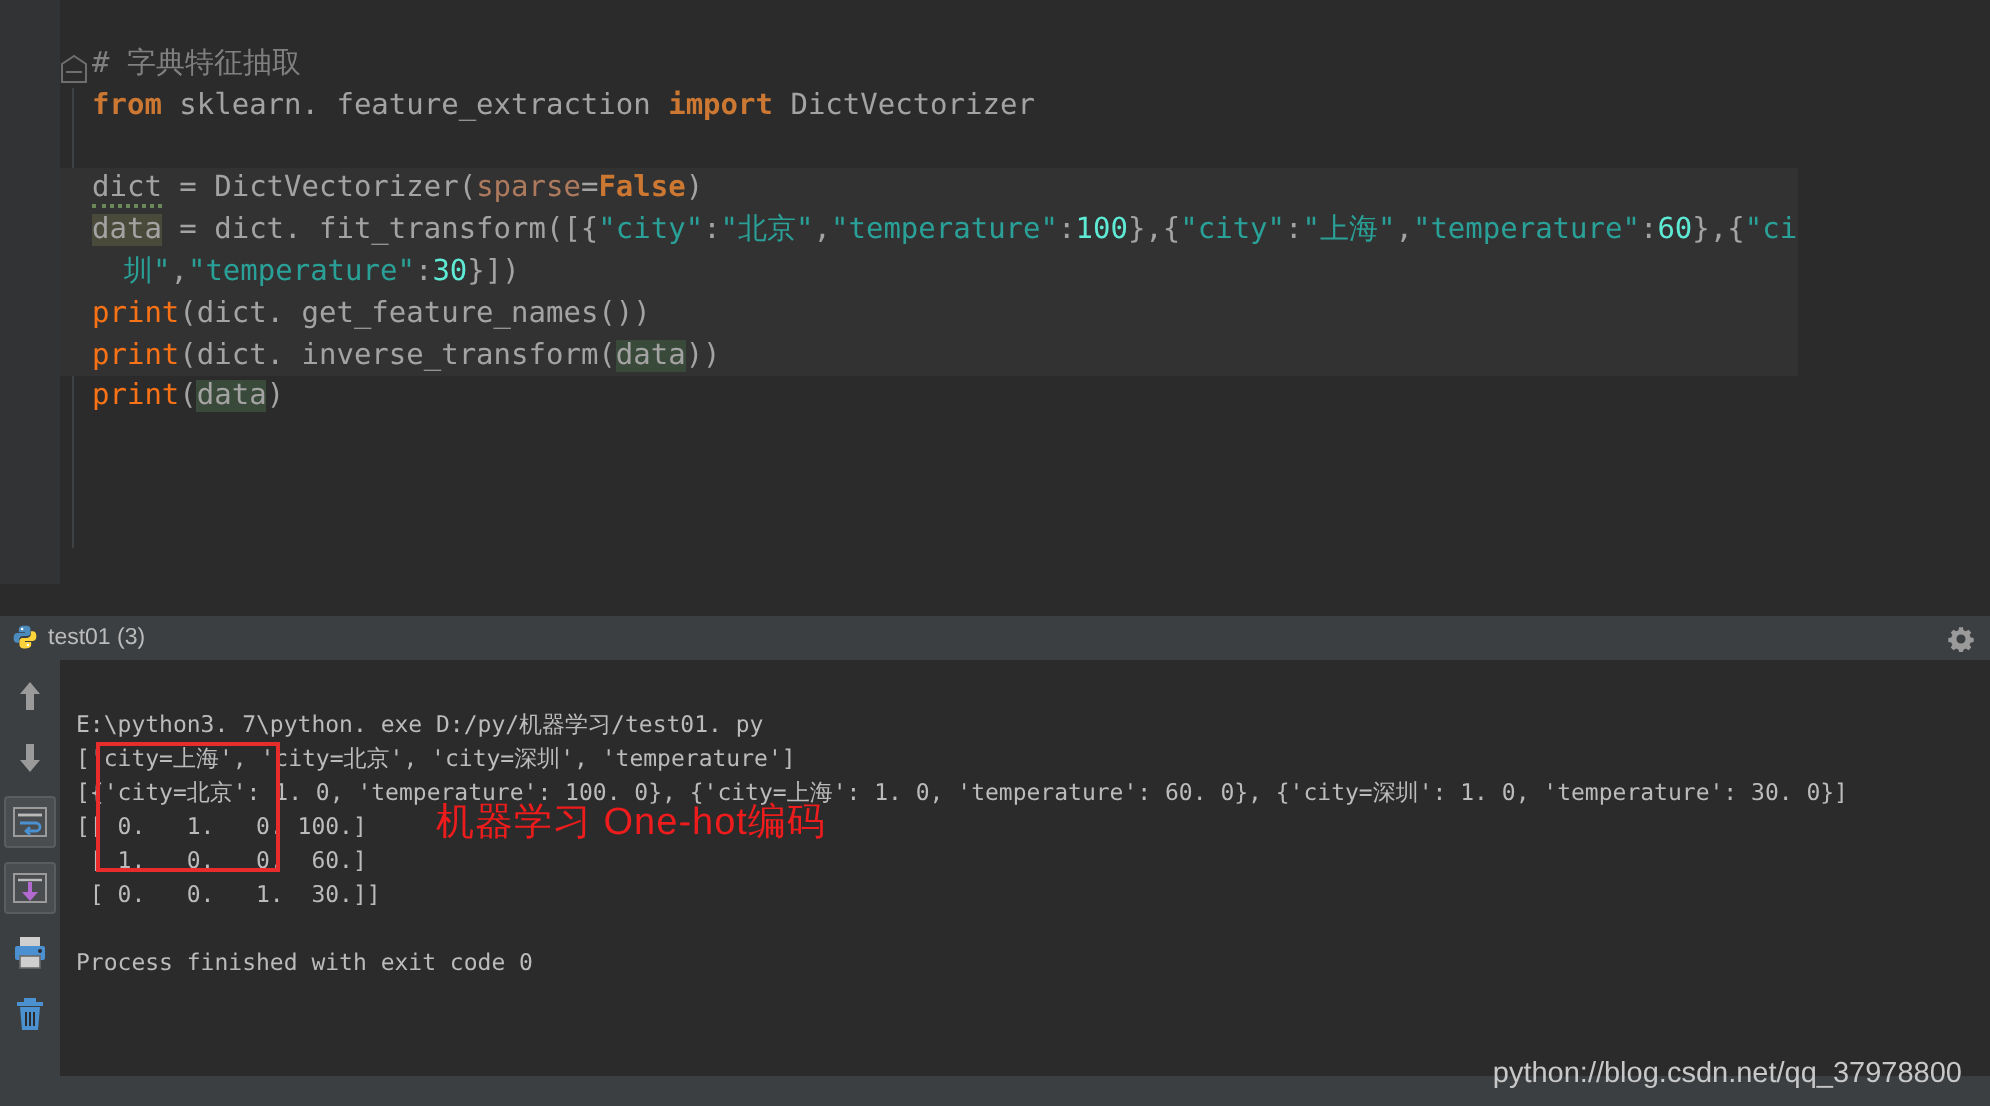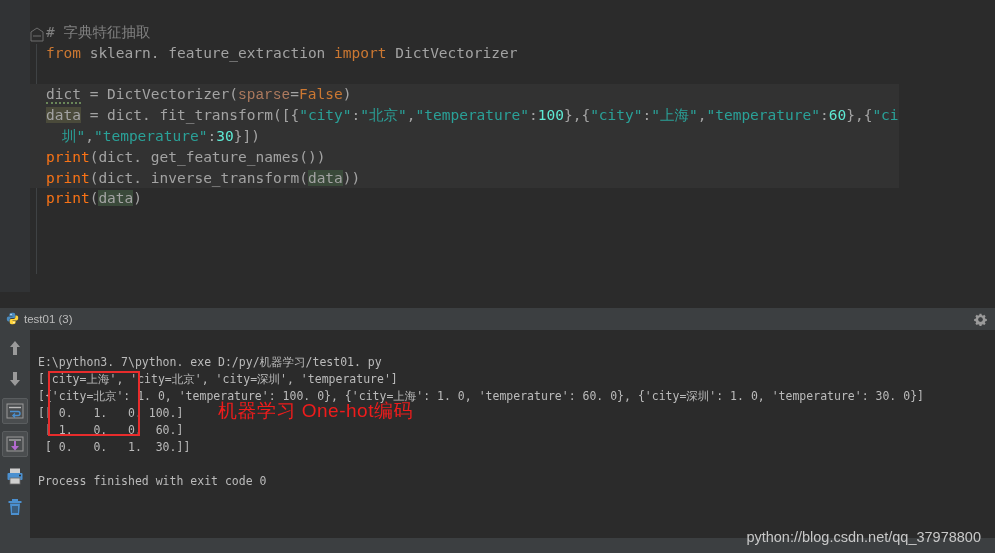--- a/index.html
+++ b/index.html
@@ -31,25 +31,25 @@
   .code{
     position:absolute;left:30px;top:22px;width:965px;
     font-family:"DejaVu Sans Mono", monospace;
     font-size:14.5px;
     line-height:20.8px;
     white-space:pre;
     color:#a9b7c6;
   }
   .ln{height:20.8px;padding-left:16px;position:relative;}
   .ln.hl{background:#323232;}
-  .kw{color:#cc7832;font-weight:normal;}
+  .kw{color:#cc7832;font-weight:bold;}
   .cmt{color:#808080;}
   .str{color:#2aa198;}
   .num{color:#5eead4;}
-  .param{color:#ad7a5e;font-family:Liberation Mono, monospace;}
+  .param{color:#ad7a5e;}
   .ident{color:#a3a3a3;}
   .print{color:#f97316;}
   .var-hl{background:#3a4a3a;}
   .squig{
     border-bottom:2px dotted #6a8759;
   }
   .datahl{background:#4a4a3a;}
 
   
   .console-panel{

